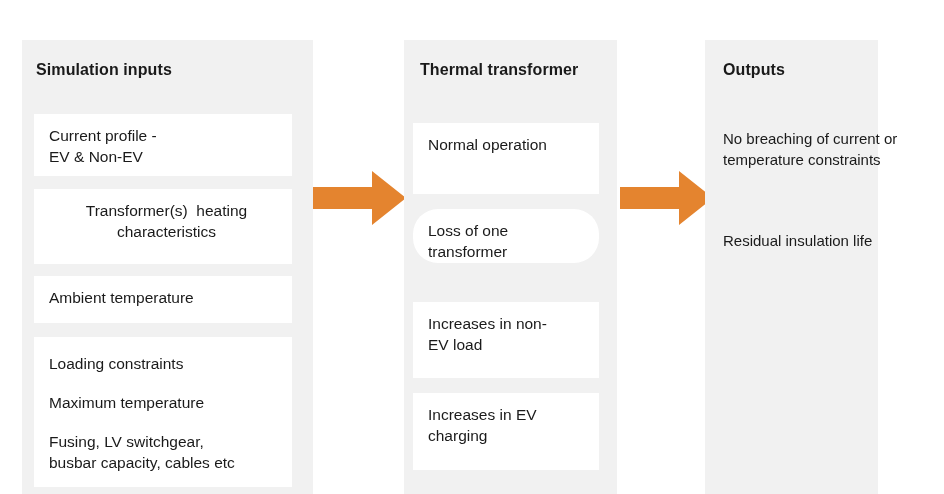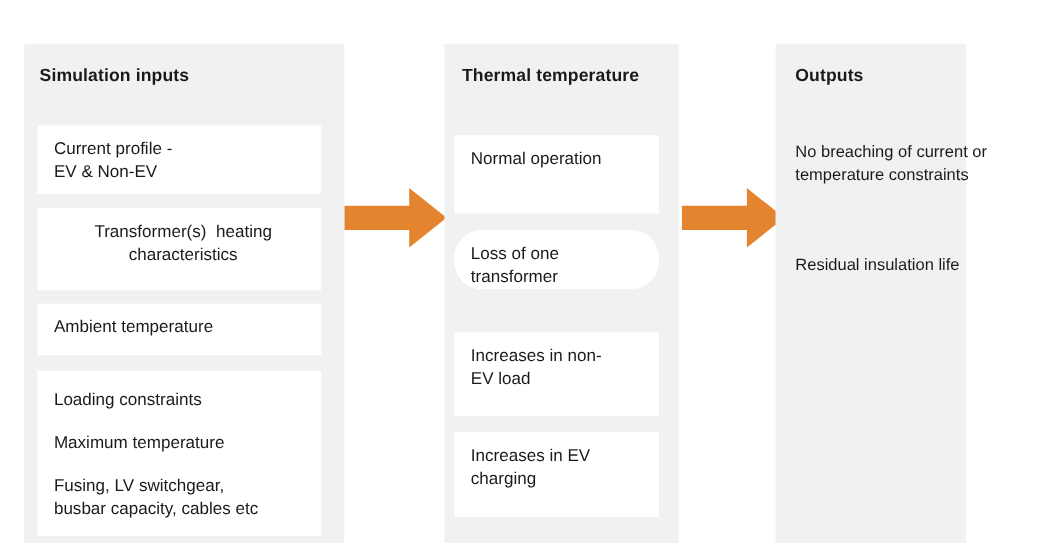--- a/index.html
+++ b/index.html
@@ -142,21 +142,21 @@
     </div>
   </div>
 
   <div class="arrow" id="arrow-1">
     <svg width="93" height="54" viewBox="0 0 93 54" xmlns="http://www.w3.org/2000/svg">
       <polygon points="0,16 59,16 59,0 93,27 59,54 59,38 0,38" fill="#e4842f"></polygon>
     </svg>
   </div>
 
   <div class="panel" id="panel-thermal">
-    <div class="panel-title">Thermal temperature</div>
+    <div class="panel-title">Thermal transformer</div>
 
     <div class="card" id="card-normal">
       <div class="card-text">
         <span class="card-line">Normal operation</span>
       </div>
     </div>
 
     <div class="card" id="card-loss">
       <div class="card-text">
         <span class="card-line">Loss of one</span>

